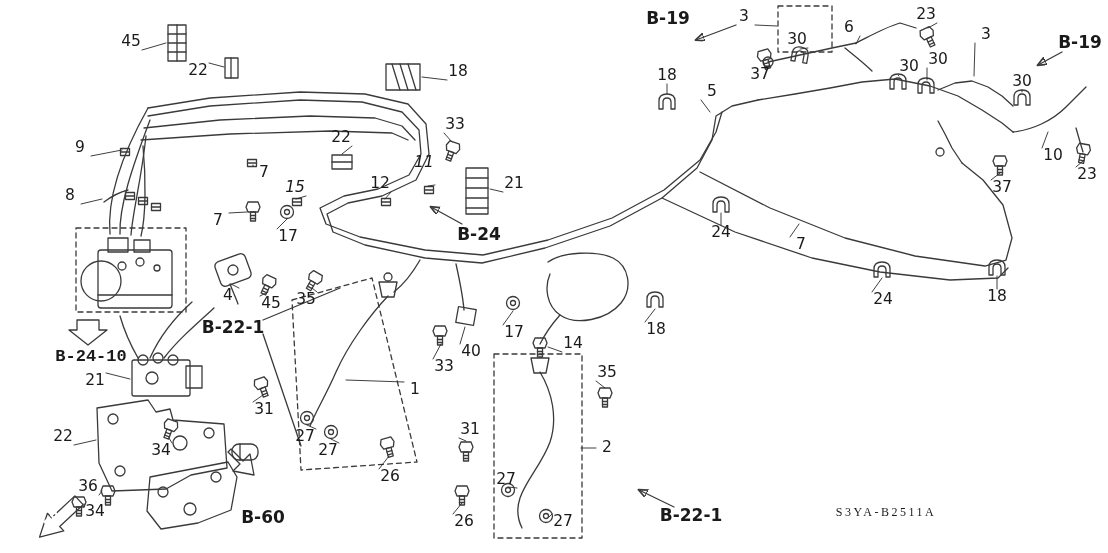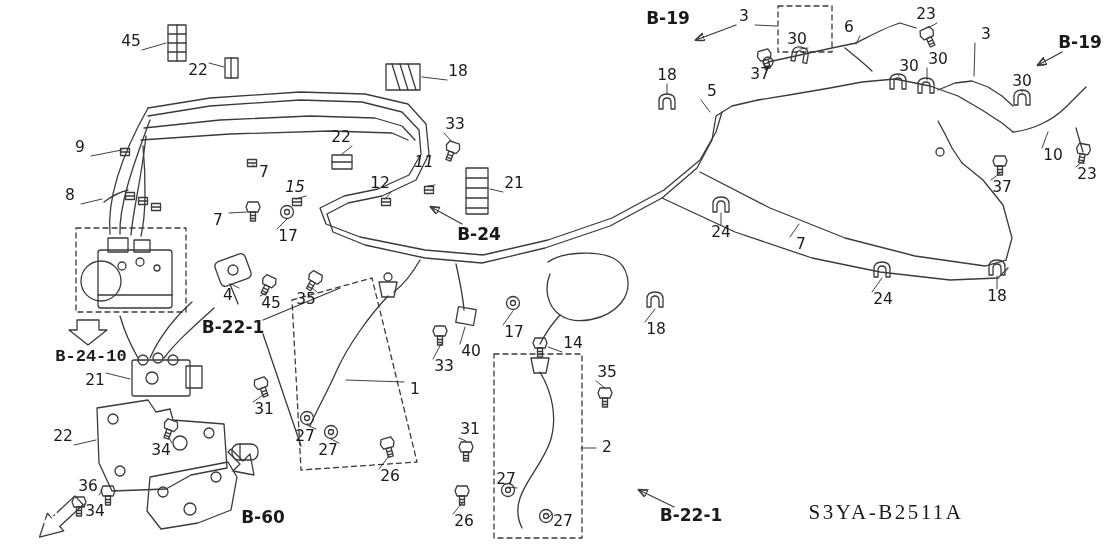--- a/index.html
+++ b/index.html
@@ -12,21 +12,21 @@
   .dash{stroke-dasharray:5 4;}
   .hose{stroke-width:2.2;}
   .whitefill{fill:#fff;}
   .blackfill{fill:#111;stroke:none;}
   #leaders line{stroke:#2a2a2a;stroke-width:0.9;}
   .refarrow{stroke:#1a1a1a;stroke-width:1.2;}
   .callout-layer{position:absolute;left:0;top:0;width:100%;height:100%;}
   .label{position:absolute;transform:translate(-50%,-50%);font-size:15.5px;color:#1a1a1a;
          white-space:nowrap;line-height:1;}
   .label.ref{font-weight:bold;font-size:17px;}
-  .label.code{font-family:"Liberation Serif",serif;font-size:21px;letter-spacing:2.5px;}
+  .label.code{font-family:"Liberation Serif",serif;font-size:12px;letter-spacing:2.5px;}
   .label.fr{transform:translate(-50%,-50%) rotate(-43deg);color:#fff;font-weight:bold;
             font-size:12.5px;letter-spacing:.5px;}
 </style>
 </head>
 <body>
 
 <div class="stage">
 
 <svg class="diagram-svg" viewBox="0 0 1108 553">
   <defs>

